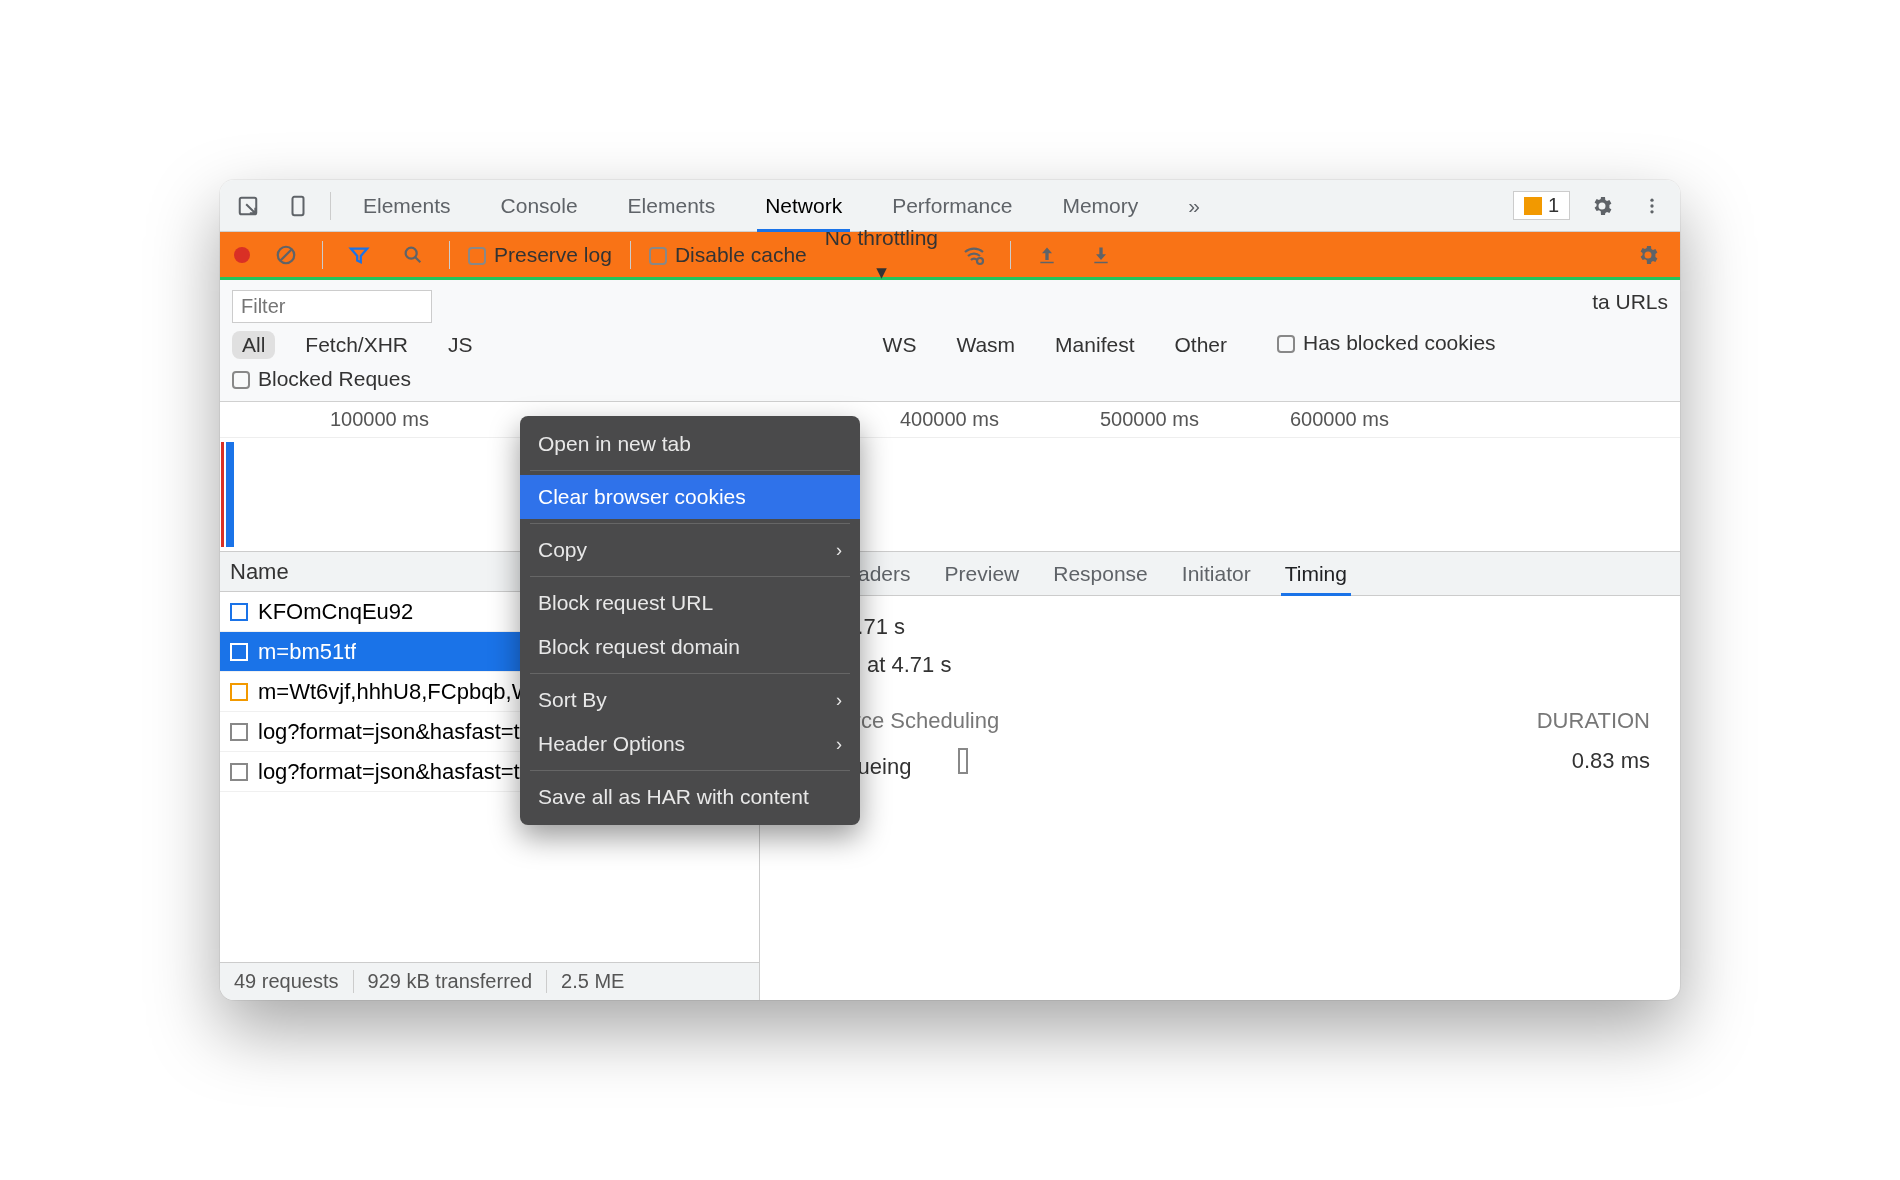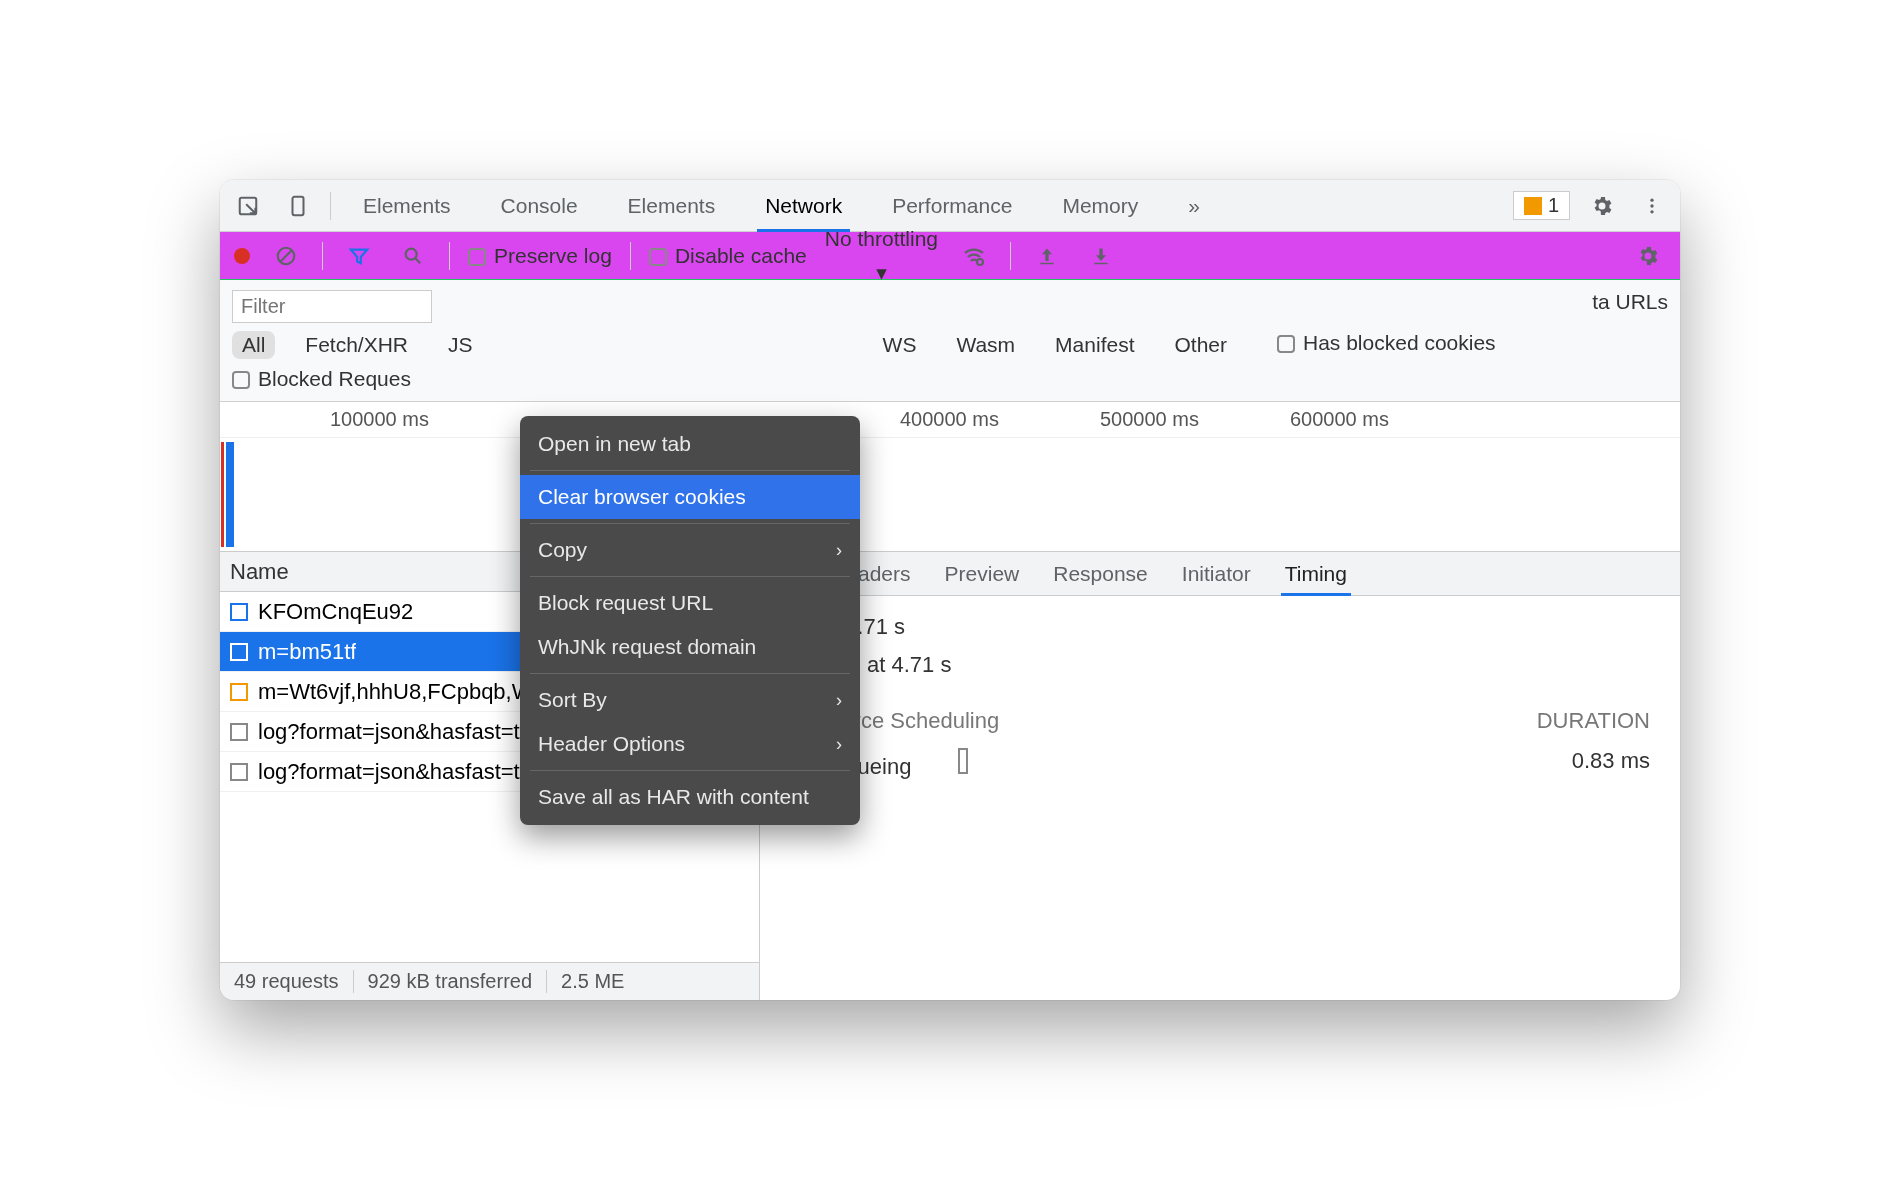--- a/index.html
+++ b/index.html
@@ -19,21 +19,21 @@
   
   .tabs { height:52px; display:flex; align-items:center; border-bottom:1px solid #d0d0d0; background:#f1f3f4; padding:0 10px; gap:14px;}
   .icon-btn { width:36px; height:36px; display:flex; align-items:center; justify-content:center; color:#5f6368; cursor:pointer;}
   .tab { padding:0 18px; height:100%; display:flex; align-items:center; font-size:21px; color:#5f6368; cursor:pointer; position:relative;}
   .tab.active { color:#000000; }
   .tab.active::after { content:""; position:absolute; bottom:-1px; left:10px; right:10px; height:3px; background:#1a73e8;}
   .spacer{flex:1;}
   .warn-badge{ background:#fff; border:1px solid #ccc; padding:2px 10px; display:flex; gap:6px; align-items:center; font-size:20px; color:#333;}
   .warn-badge .sq{width:18px;height:18px;background:#f29900;}
   
-  .toolbar { height:48px; display:flex; align-items:center; background:#d946ef; border-bottom:1px solid #22c55e; padding:0 14px; gap:18px; font-size:21px; color:#333;}
+  .toolbar { height:48px; display:flex; align-items:center; background:#f97316; border-bottom:3px solid #22c55e; padding:0 14px; gap:18px; font-size:21px; color:#333;}
   .rec{width:16px;height:16px;border-radius:50%;background:#d93025;}
   .filter-ic{ color:#1a73e8;}
   .chk{width:18px;height:18px;border:2px solid #888;border-radius:4px;display:inline-block;vertical-align:middle;margin-right:8px;}
   .vdiv{width:1px;height:28px;background:#ccc;}
   
   .filters { background:#f8f9fa; border-bottom:1px solid #d0d0d0; padding:6px 12px; font-size:21px; color:#333;}
   .filters .row{display:flex; align-items:flex-start; gap:20px; padding:4px 0;}
   .filter-input{border:1px solid #ccc;background:#fff;width:200px;padding:4px 8px;font-size:20px;color:#333;}
   .pill{padding:2px 10px;border-radius:8px;}
   .pill.active{background:#e0e0e0;}
@@ -278,21 +278,21 @@
       <div class="ctx-sep"></div>
       <div class="ctx-item">
         <span>Copy</span>
         <span class="chev">›</span>
       </div>
       <div class="ctx-sep"></div>
       <div class="ctx-item">
         <span>Block request URL</span>
       </div>
       <div class="ctx-item">
-        <span>WhJNk request domain</span>
+        <span>Block request domain</span>
       </div>
       <div class="ctx-sep"></div>
       <div class="ctx-item">
         <span>Sort By</span>
         <span class="chev">›</span>
       </div>
       <div class="ctx-item">
         <span>Header Options</span>
         <span class="chev">›</span>
       </div>

